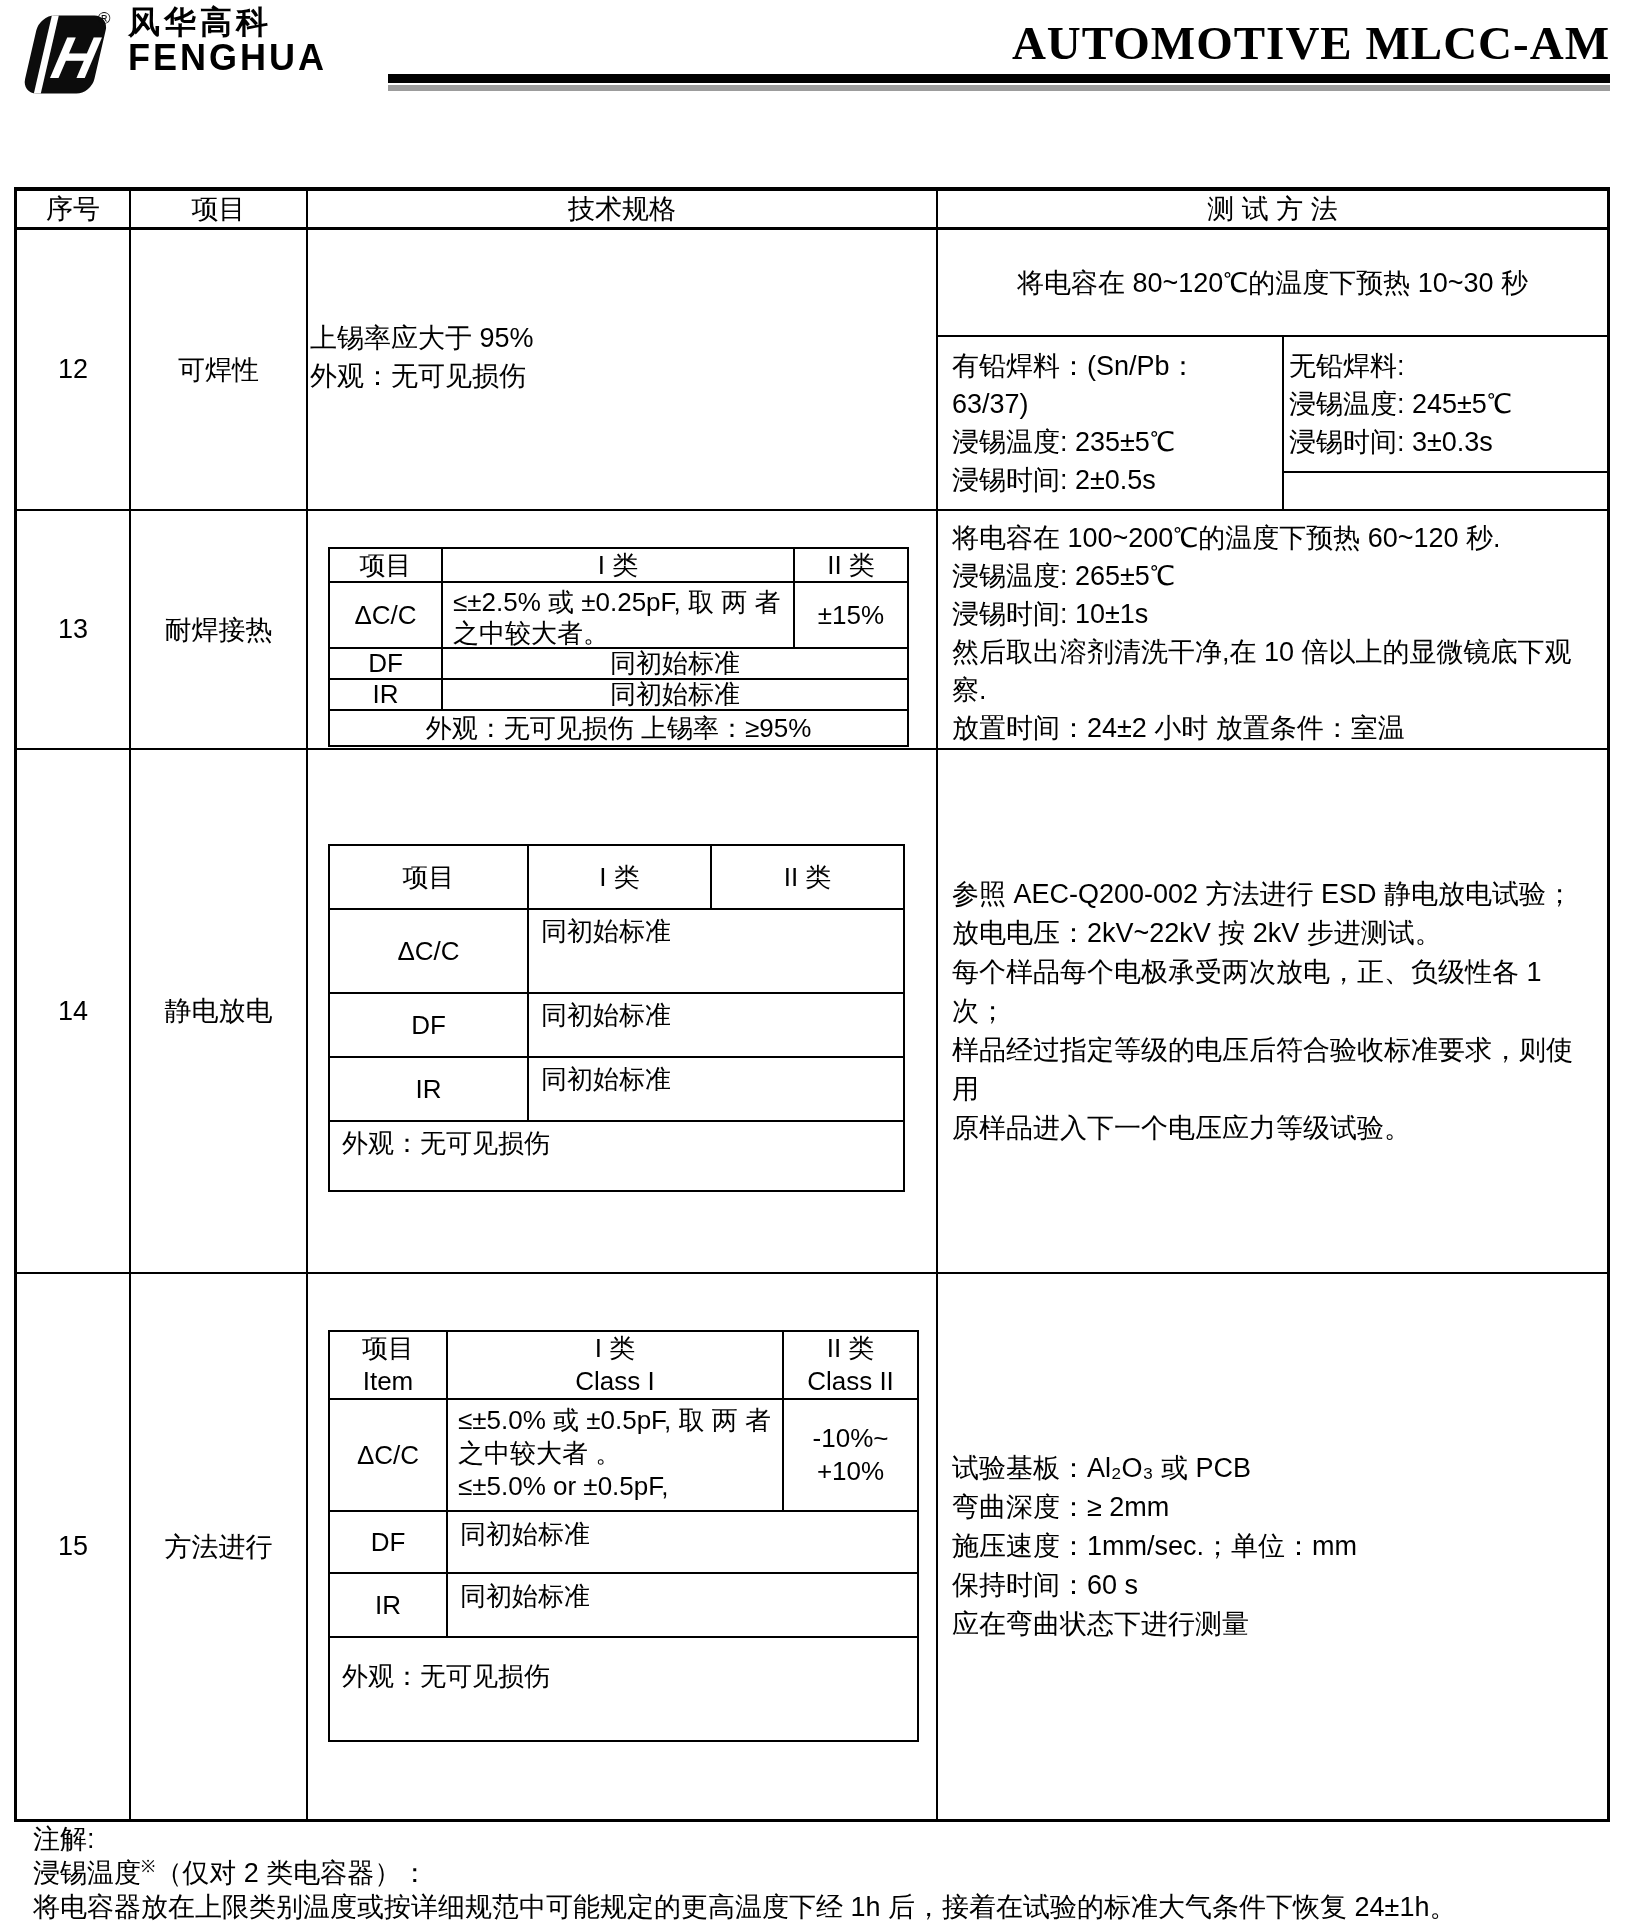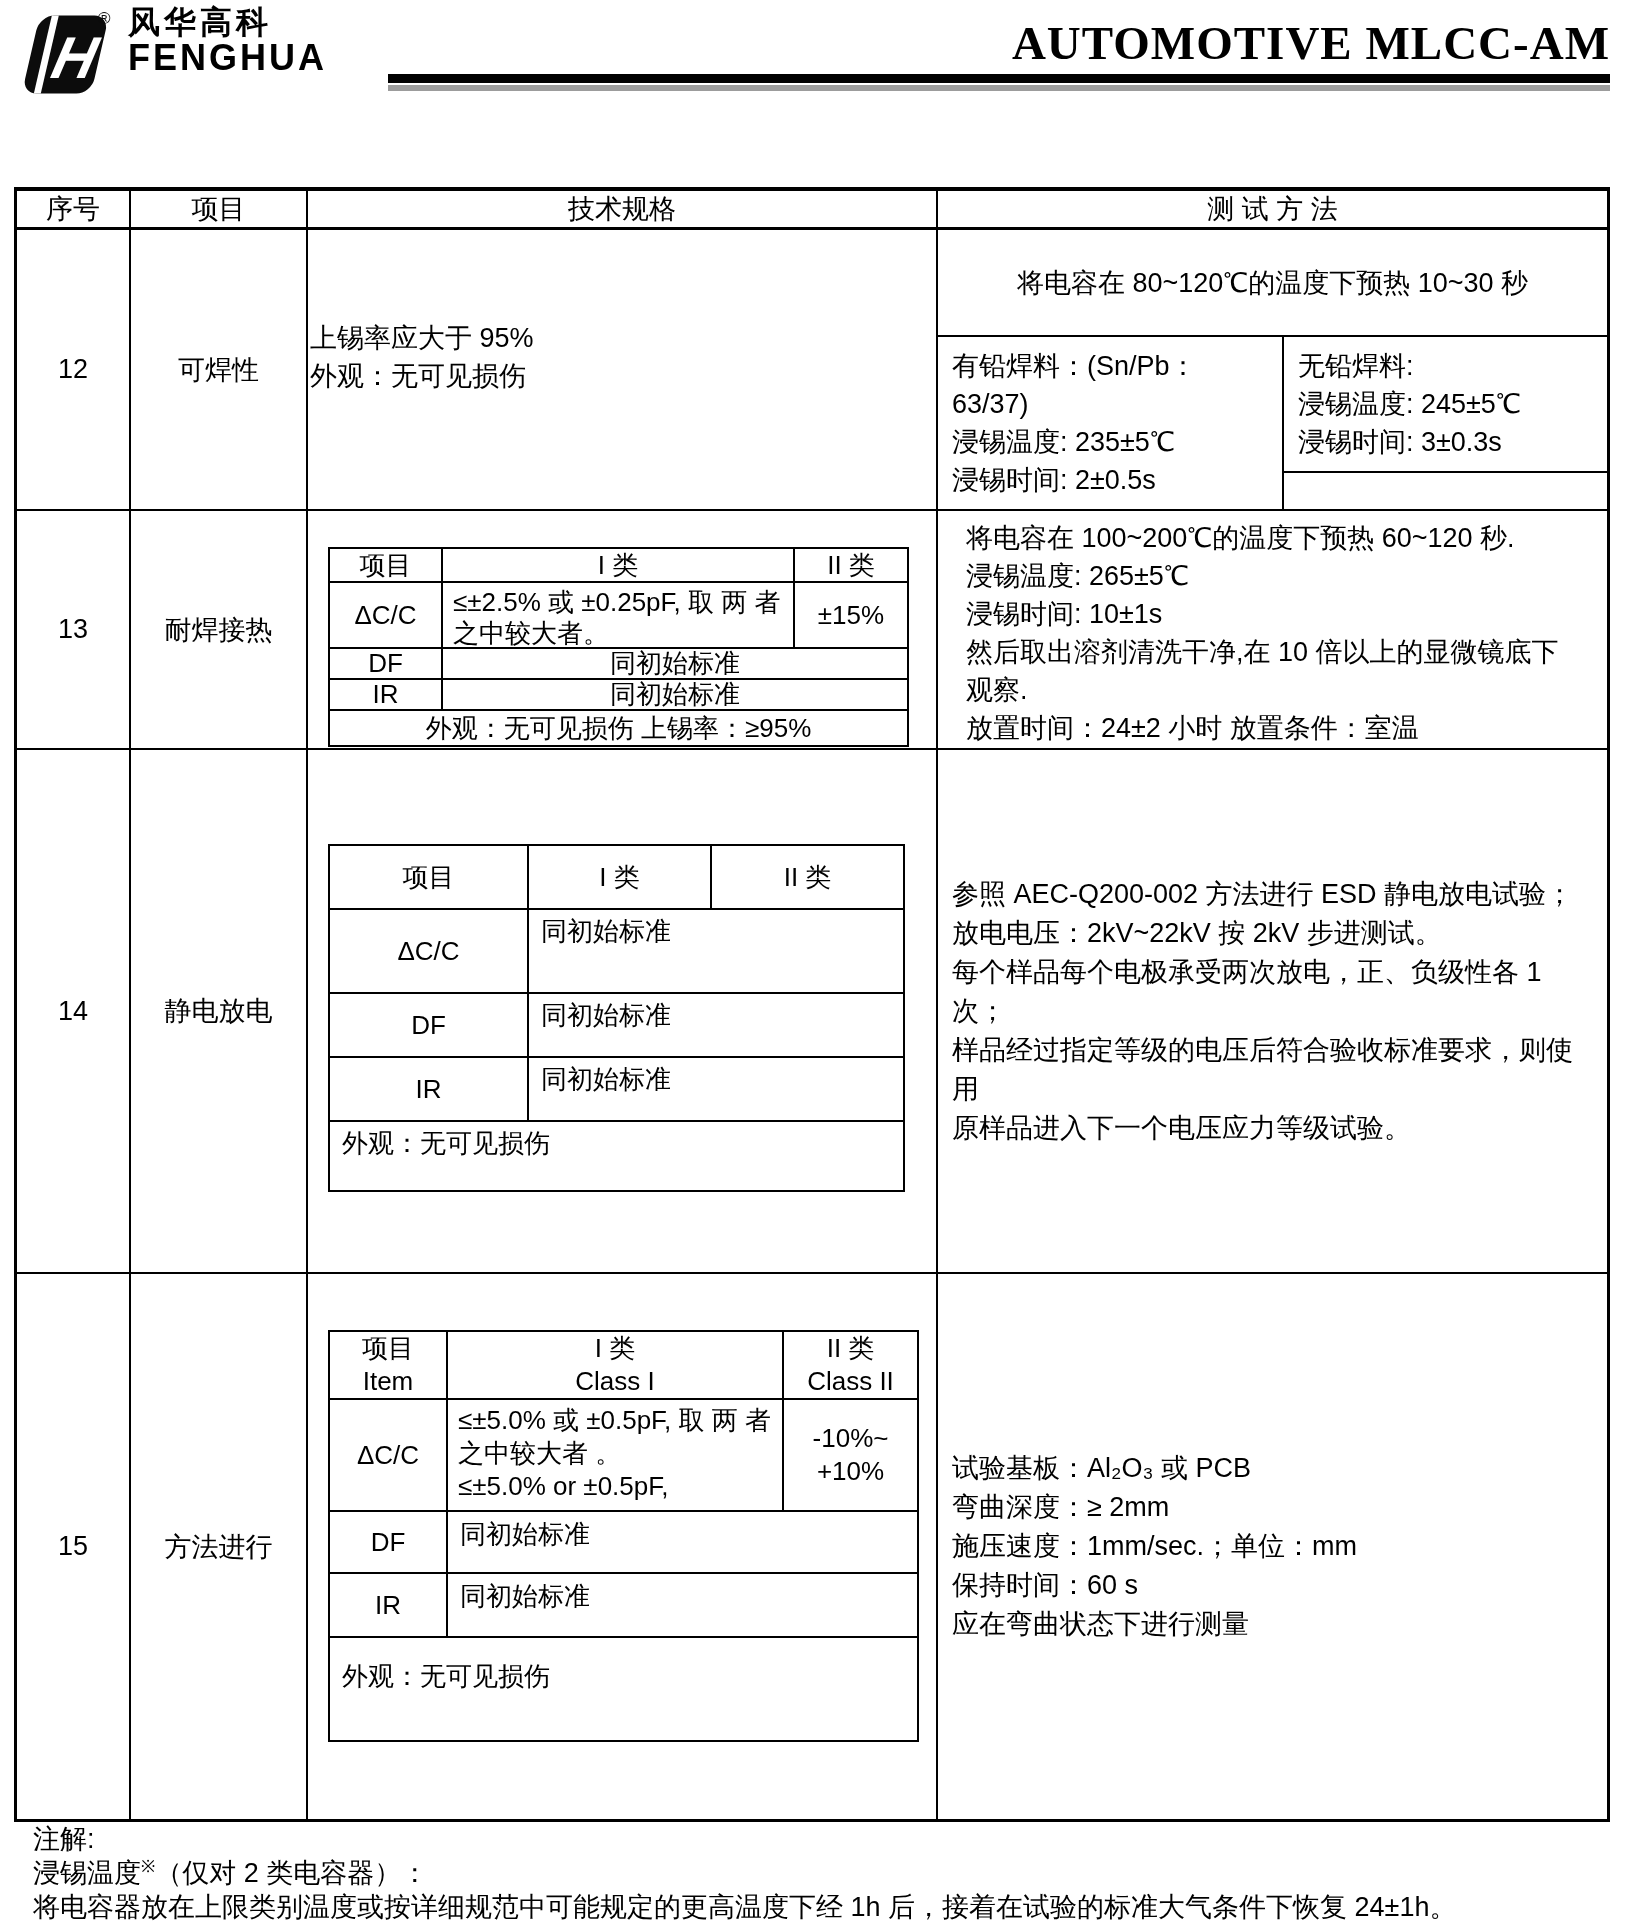--- a/index.html
+++ b/index.html
@@ -31,41 +31,41 @@
 
   
   .spec12{display:flex;flex-direction:column;justify-content:center;
           padding:0 14px 26px 2px;line-height:38px;}
   .m12{display:flex;flex-direction:column;}
   .m12top{height:138px;display:flex;align-items:center;justify-content:center;text-align:right;}
   .sub12{flex:1;display:flex;border-top:2px solid #000;align-items:flex-start;}
   .sub12l{align-self:stretch;width:346px;border-right:2px solid #000;box-sizing:border-box;
           padding:10px 14px;line-height:38px;}
   .sub12r{flex:1;height:136px;border-bottom:2px solid #000;box-sizing:border-box;
-          padding:10px 14px;line-height:38px;}
+          padding:10px 5px;line-height:38px;}
 
   
   .ig{border:2px solid #000;box-sizing:content-box;display:grid;font-size:26px;line-height:31px;}
   .ic{border-right:2px solid #000;border-bottom:2px solid #000;box-sizing:border-box;}
   .ic.nr{border-right:none;}
   .ic.nb{border-bottom:none;}
   .ic.mid{display:flex;align-items:center;justify-content:center;text-align:center;}
   .ic.tl{padding:4px 10px;}
   .sp2{grid-column:span 2;}
   .sp3{grid-column:1 / -1;}
   .t13{margin:36px 0 0 20px;width:577px;grid-template-columns:113px 352px 112px;
        grid-template-rows:34px 66px 31px 31px 34px;}
   .t14{margin:94px 0 0 20px;width:573px;grid-template-columns:199px 183px 191px;
        grid-template-rows:64px 84px 64px 64px 68px;}
   .t14 .vtl{padding:6px 12px;}
   .t15{margin:56px 0 0 20px;width:587px;grid-template-columns:118px 336px 133px;
        grid-template-rows:68px 112px 62px 64px 102px;line-height:33px;}
 
   
-  .mth{padding:8px 28px;line-height:38px;}
+  .mth{padding:8px 14px;line-height:38px;}
   .mthc{display:flex;align-items:center;padding:0 14px;line-height:39px;}
 
   
   .notes{position:absolute;left:33px;top:1822px;font-size:27px;line-height:34px;}
   .sup{font-size:17px;vertical-align:super;line-height:0;}
 
   .logo-svg{display:block;}
 </style>
 </head>
 <body>

